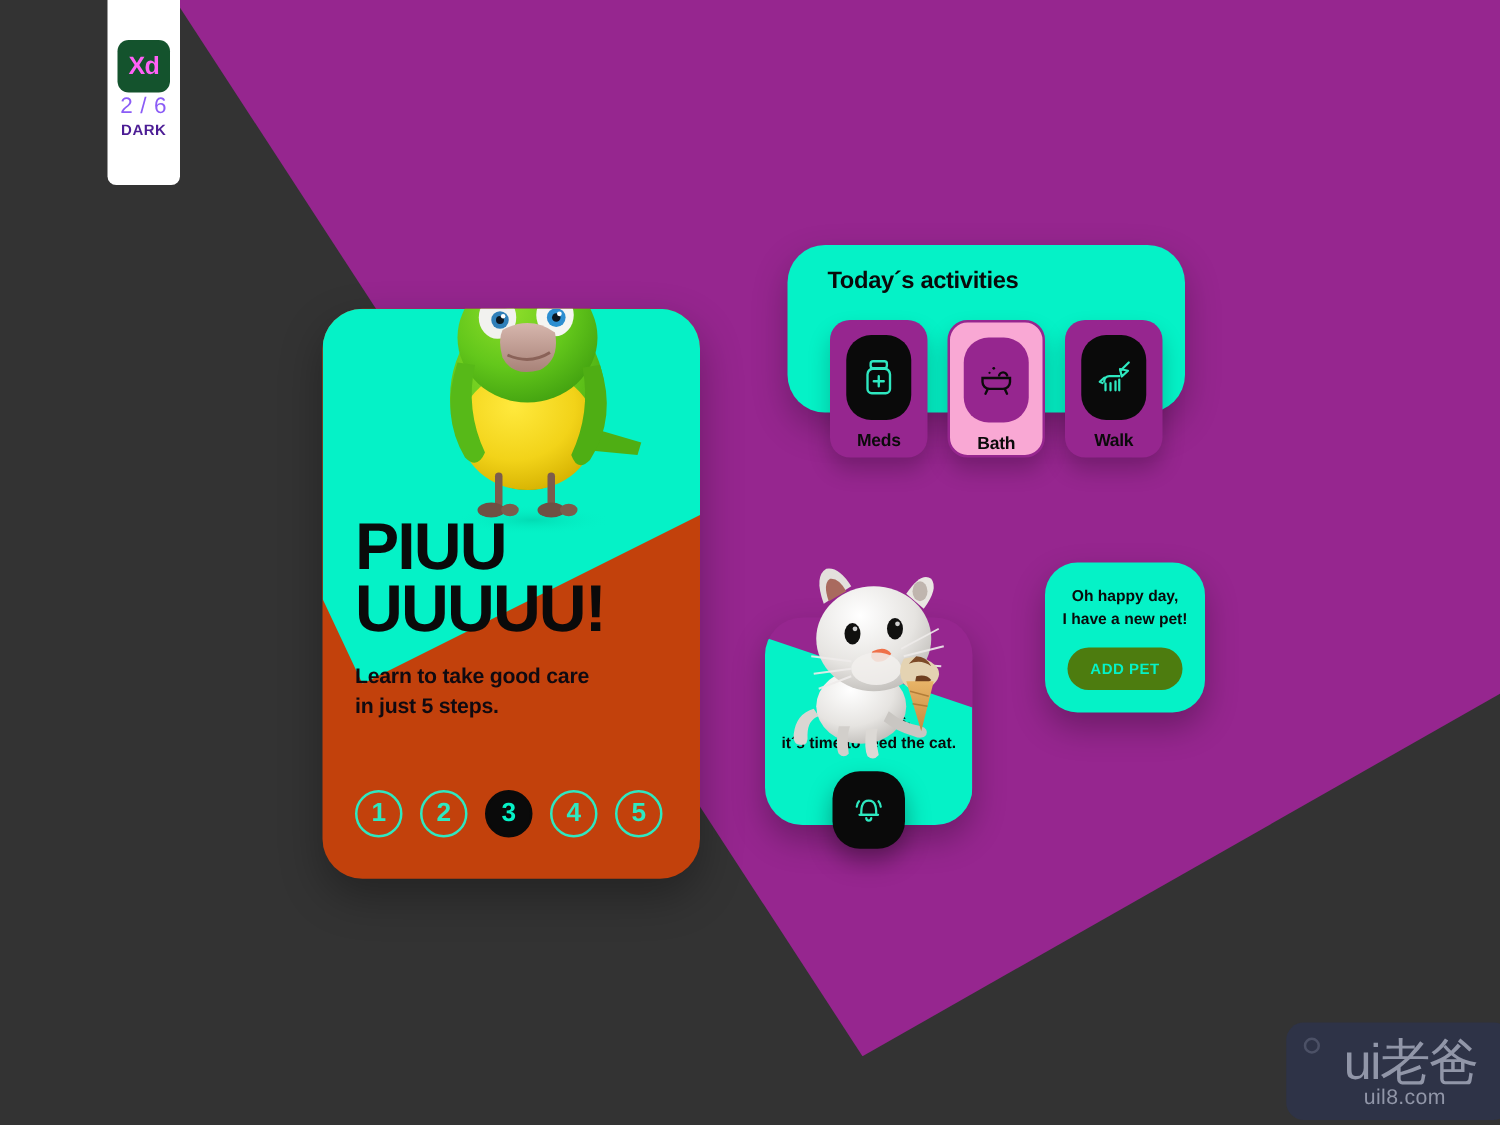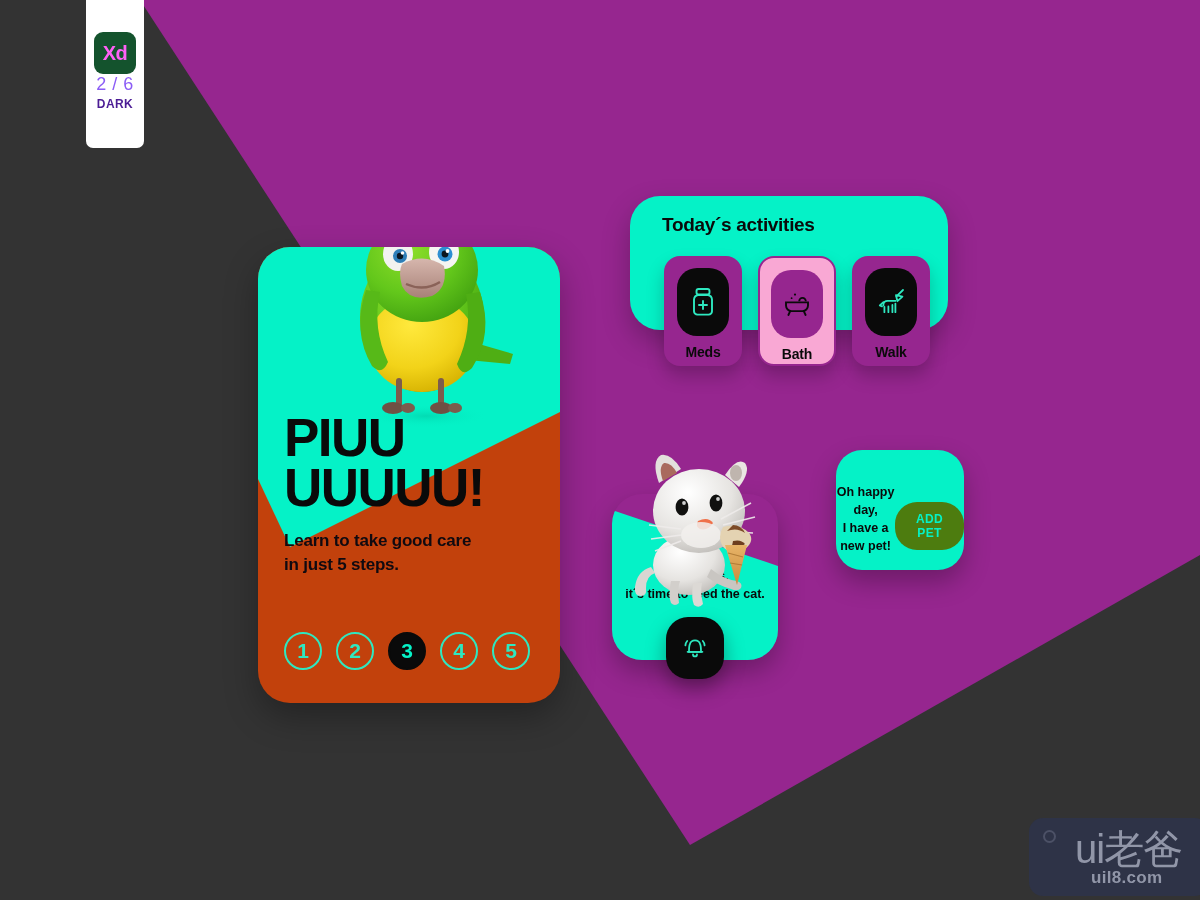--- a/index.html
+++ b/index.html
@@ -131,21 +131,21 @@
     background:#0a0a0a;
     display:flex; align-items:center; justify-content:center;
     box-shadow:0 10px 20px rgba(0,0,0,.35);
   }
 
   
   .pet-card {
     position:absolute; left:836px; top:450px;
     width:128px; height:120px;
     background:#05f2c7; border-radius:26px;
-    display:flex; flex-direction:row; align-items:center;
+    display:flex; flex-direction:column; align-items:center;
     padding-top:18px;
     box-shadow:0 12px 26px rgba(0,0,0,.28);
   }
   .pet-text {
     text-align:center; font-size:12.5px; line-height:1.45;
     font-weight:bold; color:#0a0a0a;
   }
   .pet-btn {
     margin-top:14px; padding:10px 18px; border-radius:22px;
     background:#4d7c0f; color:#05f2c7;
@@ -163,21 +163,21 @@
     position:absolute; left:14px; top:12px;
     width:13px; height:13px; border-radius:50%;
     border:2px solid #4c5166;
   }
   .wm-main {
     position:absolute; left:46px; top:4px;
     font-size:40px; font-weight:normal; color:#9196a8; letter-spacing:-1px;
   }
   .wm-sub {
     position:absolute; left:62px; top:50px;
-    font-size:17px; color:#9196a8; letter-spacing:0.3px;font-weight:bold;
+    font-size:17px; color:#9196a8; letter-spacing:0.3px;
   }
 </style>
 </head>
 <body>
 
 <div id="stage">
 
   <div class="bg-purple"></div>
 
   <div class="xd-badge">

